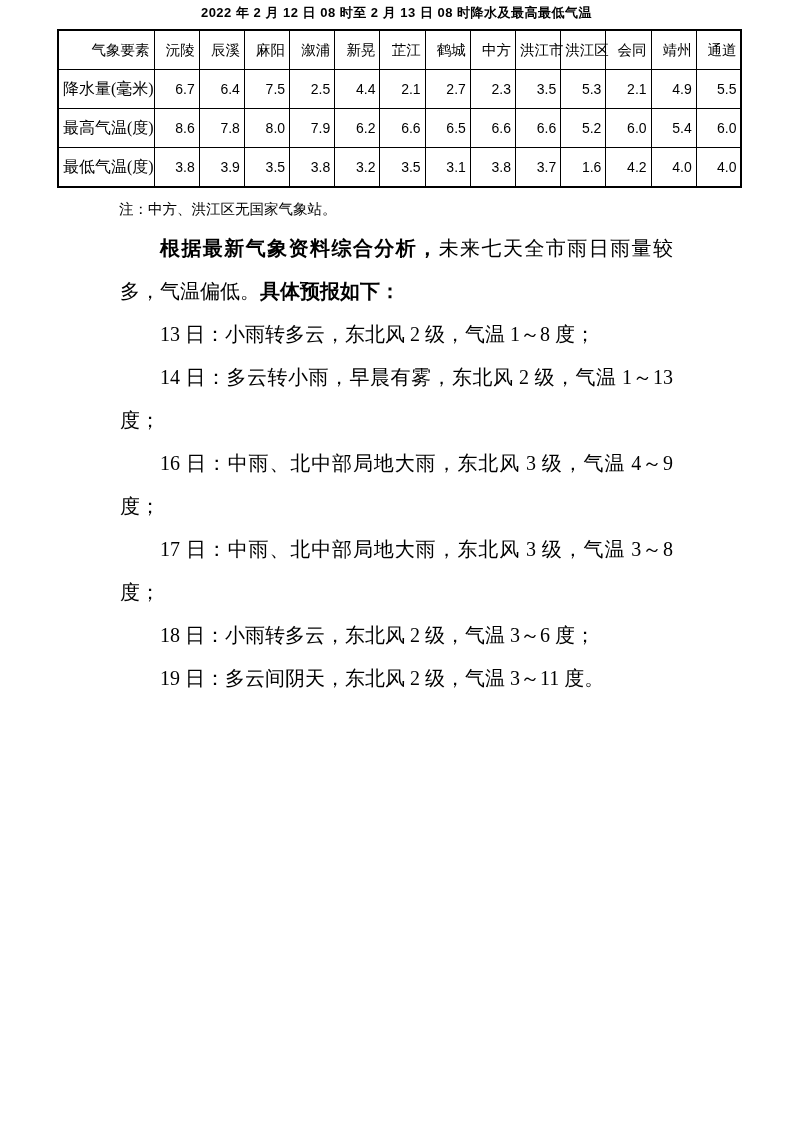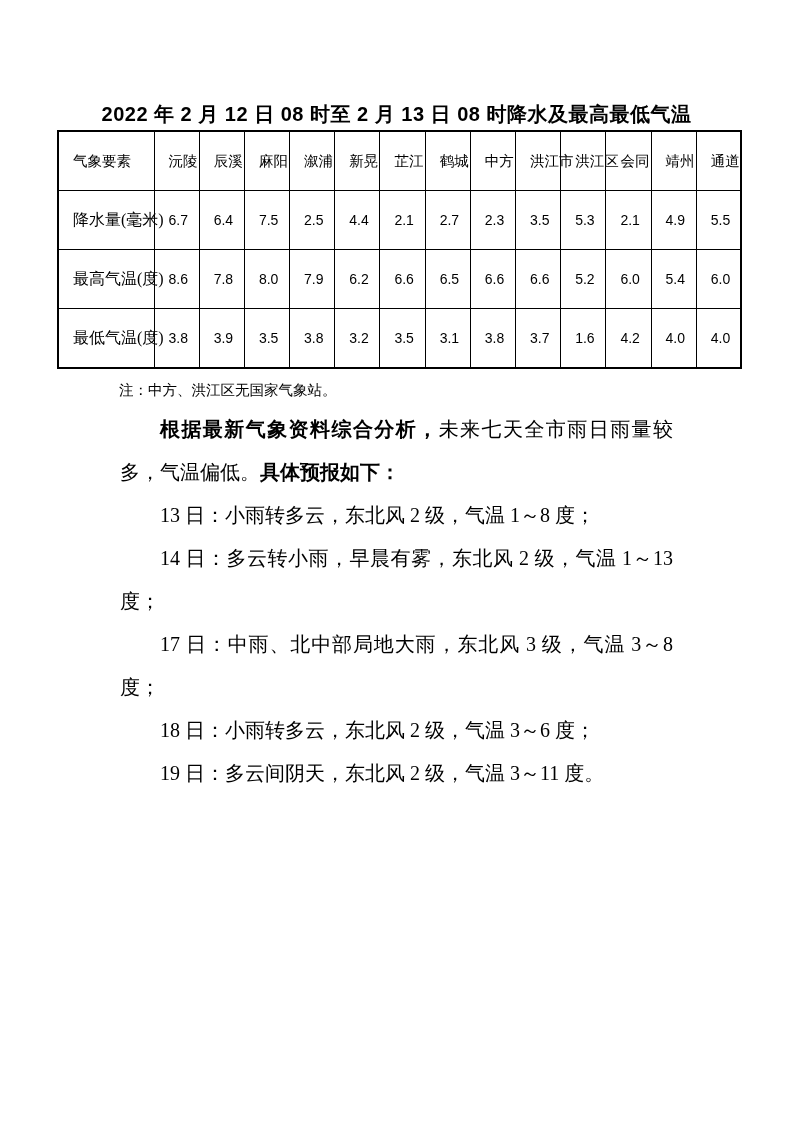--- a/index.html
+++ b/index.html
@@ -6,40 +6,39 @@
   .page {
     position: relative;
     width: 793px;
     height: 1122px;
     background: #ffffff;
     color: #000000;
     overflow: hidden;
     font-family: "Liberation Serif", serif;
   }
   .doc-title {
-    padding-top: 101px;
     text-align: center;
     font-family: "Liberation Sans", sans-serif;
     font-weight: bold;
-    font-size: 20px;
+    font-size: 13px;
     line-height: 26px;
     letter-spacing: 0.5px;
   }
   table.weather-table {
     margin: 3px 0 0 57px;
     width: 684px;
     border-collapse: collapse;
     table-layout: fixed;
     border: 2px solid #000;
   }
   .weather-table th, .weather-table td {
     border: 1px solid #000;
     height: 30px;
-    padding: 14px;
-    text-align: left;
+    padding: 4px;
+    text-align: right;
     vertical-align: middle;
     overflow: visible;
   }
   .weather-table th {
     font-family: "Liberation Serif", serif;
     font-weight: normal;
     font-size: 14.5px;
     white-space: nowrap;
   }
   .weather-table td.rowlabel {
@@ -160,18 +159,19 @@
   </table>
 
   <div class="table-note">注：中方、洪江区无国家气象站。</div>
 
 
   <p class="body-text intro"><span class="b-run">根据最新气象资料综合分析，</span><span>未来七天全市雨日雨量较多，气温偏低。</span><span class="b-run">具体预报如下：</span></p>
 
   <div id="forecast-list">
       <p class="body-text fc">13 日：小雨转多云，东北风 2 级，气温 1～8 度；</p>
       <p class="body-text fc">14 日：多云转小雨，早晨有雾，东北风 2 级，气温 1～13 度；</p>
+      <p class="body-text fc">16 日：中雨、北中部局地大雨，东北风 3 级，气温 4～9 度；</p>
       <p class="body-text fc">17 日：中雨、北中部局地大雨，东北风 3 级，气温 3～8 度；</p>
       <p class="body-text fc">18 日：小雨转多云，东北风 2 级，气温 3～6 度；</p>
       <p class="body-text fc">19 日：多云间阴天，东北风 2 级，气温 3～11 度。</p>
     </div>
 
 </div>
 
 </body></html>

